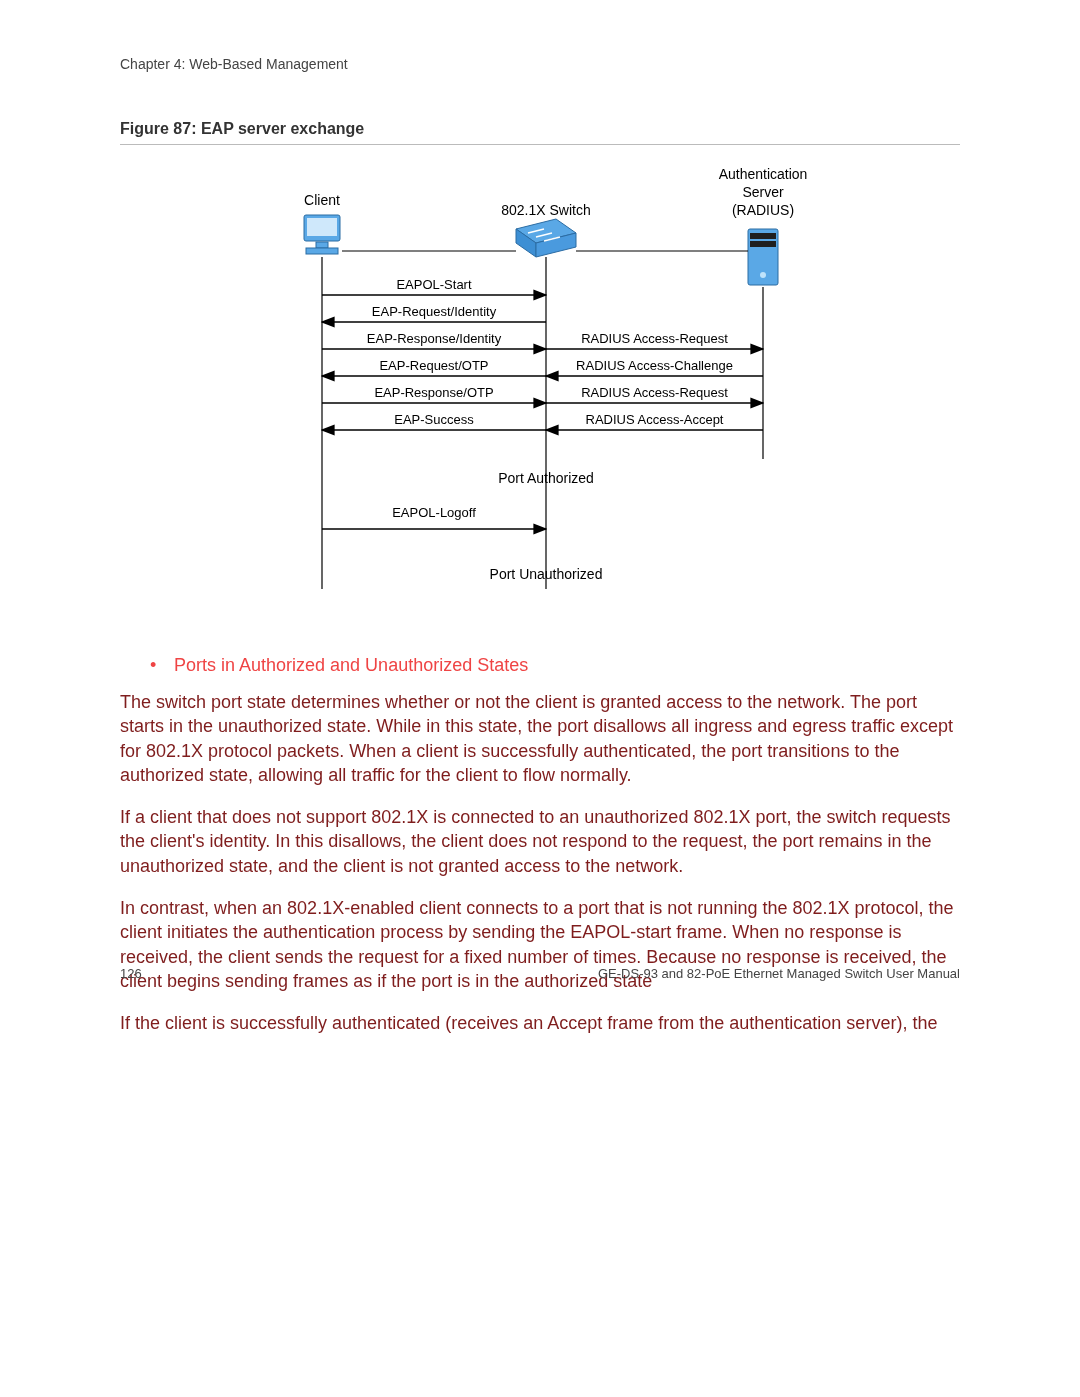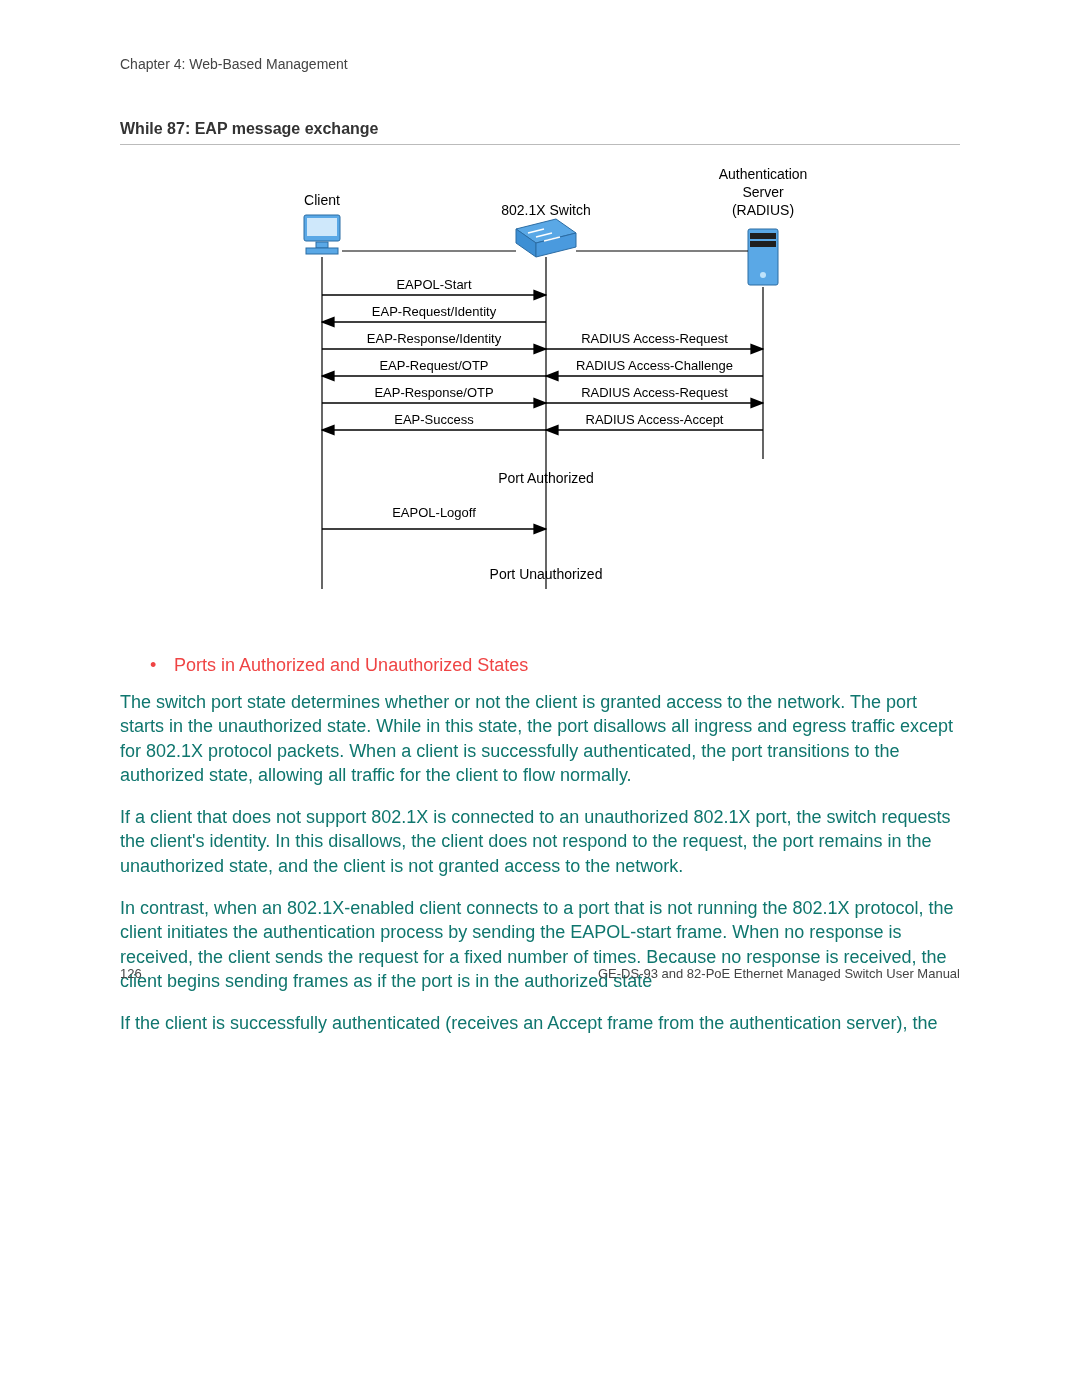--- a/index.html
+++ b/index.html
@@ -69,42 +69,42 @@
     font-size: 18px;
     color: #ef4444;
   }
   .bullet .dot {
     display: inline-block;
     width: 24px;
   }
   p.body {
     font-size: 18px;
     line-height: 1.35;
-    color: #0f766e;
+    color: #7f1d1d;
     margin: 0 0 18px 0;
   }
   .footer {
     position: absolute;
     left: 120px;
     right: 120px;
     bottom: 56px;
     font-size: 13px;
     color: #444;
     display: flex;
     justify-content: space-between;
   }
 </style>
 </head>
 <body>
 
 <div class="page">
 
   <div class="chapter">Chapter 4: Web-Based Management</div>
 
-  <div class="fig-caption">While 87: EAP message exchange</div>
+  <div class="fig-caption">Figure 87: EAP server exchange</div>
   <hr class="fig-rule">
 
   <div class="diagram-wrap">
     <svg class="diagram" viewBox="0 0 560 440">
       <defs>
         <marker id="arrR" markerWidth="10" markerHeight="8" refX="9" refY="4" orient="auto">
           <path d="M0,0 L10,4 L0,8 Z" fill="#000"></path>
         </marker>
         <marker id="arrL" markerWidth="10" markerHeight="8" refX="1" refY="4" orient="auto">
           <path d="M10,0 L0,4 L10,8 Z" fill="#000"></path>

